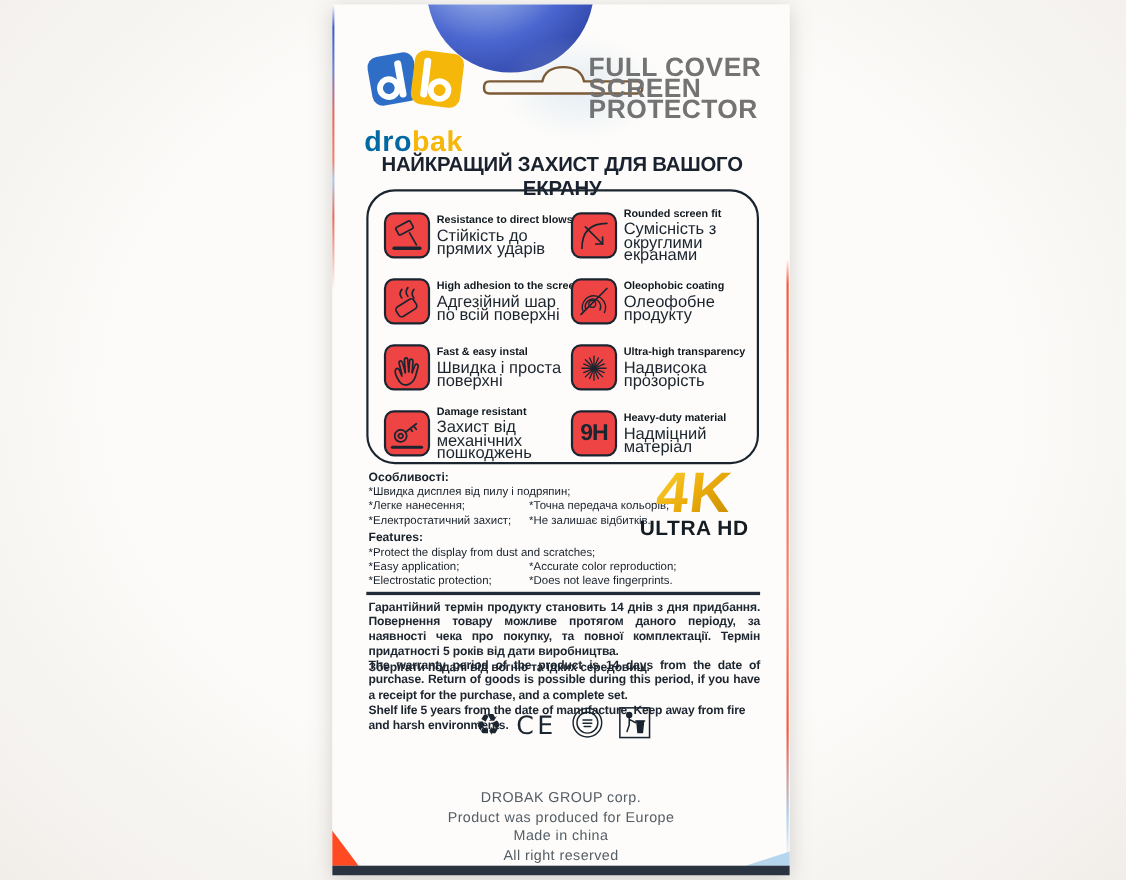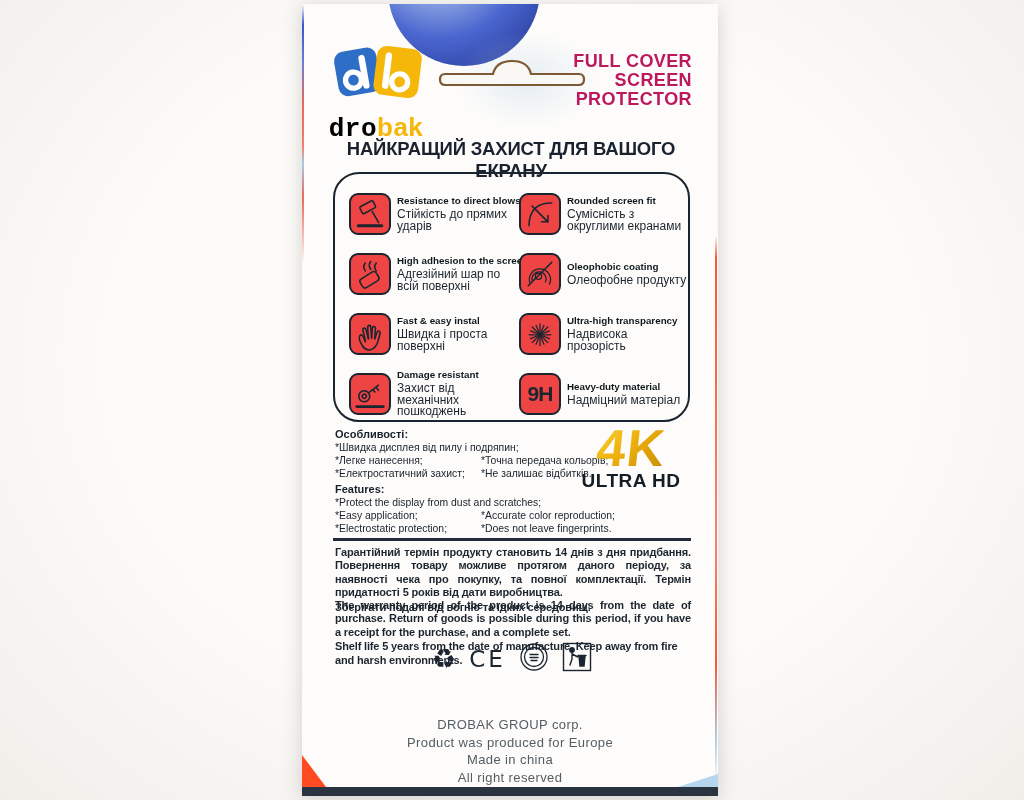--- a/index.html
+++ b/index.html
@@ -27,44 +27,44 @@
   
   .sphere { position:absolute; left:86px; top:-90px; width:152px; height:152px; border-radius:50%;
      background:radial-gradient(circle at 34% 28%, #e3edf9 0%, #9db4e8 22%, #4a66cf 55%, #2b3f9e 88%); }
   .sphere-glow { position:absolute; left:150px; top:26px; width:150px; height:100px; border-radius:50%;
      background:radial-gradient(ellipse at center, rgba(190,212,232,.38), rgba(255,255,255,0) 68%); }
   .hang-hole { position:absolute; left:135px; top:50px; }
 
   
   .logo { position:absolute; left:26px; top:40px; width:96px; text-align:center; }
   .logo-word { font-size:26px; font-weight:bold; letter-spacing:.5px; margin-top:2px; }
-  .logo-word .dro { color:#000000;font-family:Liberation Mono, monospace; } .logo-word .bak { color:#f4b70a; }
-
-  
-  .tagline { position:absolute; right:26px; top:48px; text-align:right;
-     color:#be185d; font-weight:bold; font-size:18px; line-height:19px; letter-spacing:.4px; }
+  .logo-word .dro { color:#0369a1; } .logo-word .bak { color:#f4b70a; }
+
+  
+  .tagline { position:absolute; right:26px; top:48px; text-align:left;
+     color:#737373; font-weight:bold; font-size:24px; line-height:19px; letter-spacing:.4px; }
 
   
   .heading { position:absolute; left:29px; top:134px; width:360px; text-align:center;
      font-weight:bold; font-size:18.5px; color:#19222e; letter-spacing:-.2px; }
 
   
   .grid { position:absolute; left:31px; top:168px; width:357px; height:250px;
      border:2.5px solid #1b2530; border-radius:26px;
      display:grid; grid-template-columns:170px 172px; grid-auto-rows:53px;
      column-gap:0; row-gap:7px; padding:13px 15px 10px 14px; align-items:center; }
   .feat-item { display:flex; align-items:center; }
   .icon-box { flex:0 0 42px; width:42px; height:42px; border:2px solid #1b2530; border-radius:9px;
      display:flex; align-items:center; justify-content:center; margin-right:6px; background:#ef4444; }
   .fi { fill:none; stroke:#1b2530; stroke-width:2; stroke-linecap:round; stroke-linejoin:round; }
   .fi-thin { fill:none; stroke:#1b2530; stroke-width:1.6; stroke-linecap:round; }
   .nineh { font-weight:bold; font-size:21px; color:#1b2530; letter-spacing:-1px; }
   .feat-text { width:120px; }
   .feat-en { font-size:9.8px; font-weight:bold; color:#10181f; white-space:nowrap; line-height:12px; }
-  .feat-ua { font-size:12px; color:#1c242e; line-height:11.5px; margin-top:2px; }
+  .feat-ua { font-size:15px; color:#1c242e; line-height:11.5px; margin-top:2px; }
 
   
   .bullets { position:absolute; left:33px; width:250px; font-size:10.4px; color:#18212b; line-height:13px; }
   .bullets-ua { top:424px; } .bullets-en { top:479px; }
   .bullets .title { font-weight:bold; font-size:11px; }
   .bullets .full { white-space:nowrap; }
   .two-col { display:flex; }
   .two-col .c1 { width:146px; flex:0 0 146px; }
   .two-col .c2 { white-space:nowrap; }
 

